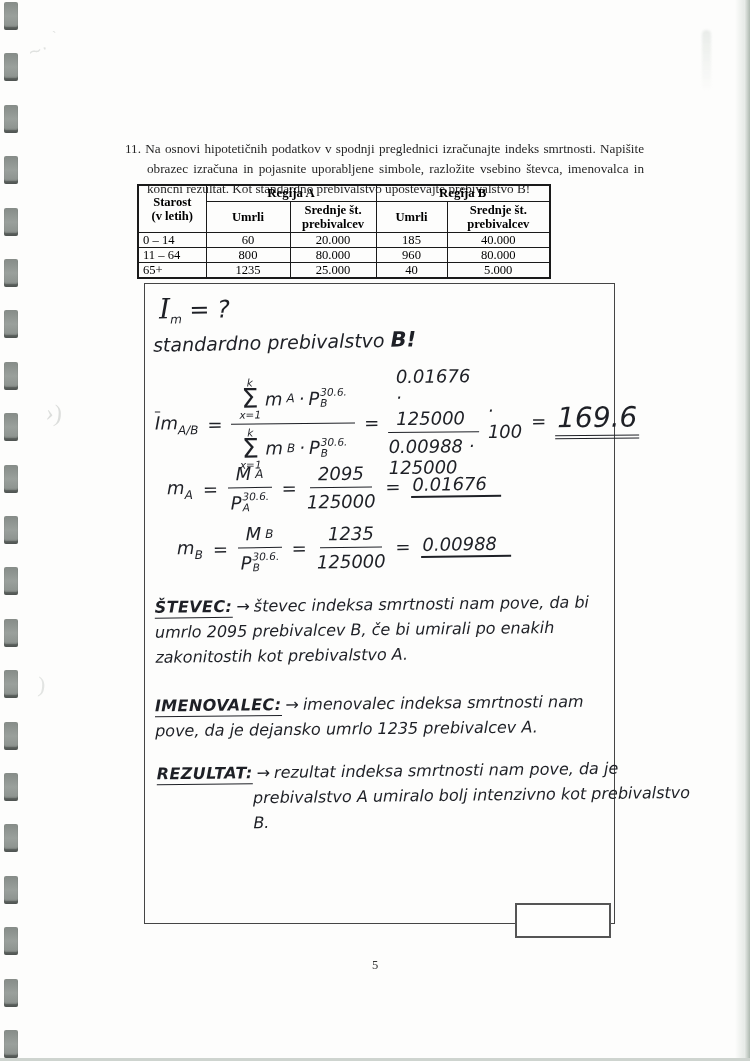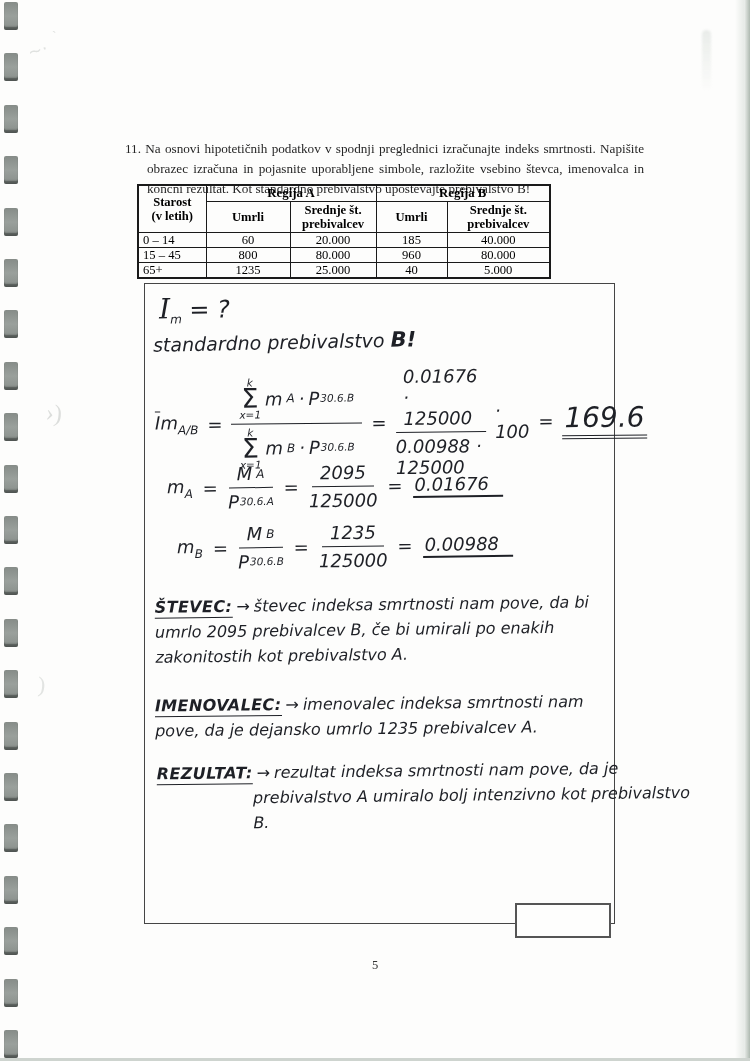--- a/index.html
+++ b/index.html
@@ -61,21 +61,21 @@
   .formula-row { position:absolute; left:10px; top:82px; display:flex; align-items:center; gap:9px;
     font-size:18px; transform:rotate(-0.6deg); }
   .frac { display:inline-flex; flex-direction:column; align-items:center; vertical-align:middle; }
   .frac .num { display:flex; align-items:center; justify-content:center; gap:4px;
     border-bottom:1.8px solid #1e2026; padding:0 8px 3px; }
   .frac .den { display:flex; align-items:center; justify-content:center; gap:4px; padding-top:3px; }
   .sumstack { display:inline-flex; flex-direction:column; align-items:center; line-height:1; }
   .sumstack .lim { font-size:10.5px; font-style:italic; }
   .sumstack .sigma { font-size:27px; line-height:.8; font-style:normal; }
   .pstack { display:inline-flex; align-items:center; }
-  .pstack .ss { display:inline-flex; flex-direction:row; line-height:1.05; font-size:10.5px; margin-left:1px; }
+  .pstack .ss { display:inline-flex; flex-direction:column; line-height:1.05; font-size:10.5px; margin-left:1px; }
   .sb { font-size:12px; vertical-align:-5px; }
   .obar { text-decoration:overline; }
   .result-main { font-size:28px; border-bottom:4px double #1e2026; padding:0 2px 1px; }
 
   .m-line { position:absolute; display:flex; align-items:center; gap:10px; font-size:18px; }
   .m-line .res { border-bottom:2px solid #1e2026; padding:0 14px 1px 2px; }
   #ma-line { left:22px; top:178px; transform:rotate(-0.8deg); }
   #mb-line { left:32px; top:238px; transform:rotate(-0.8deg); }
 
   .expl { position:absolute; font-size:16px; line-height:1.55; width:452px; }
@@ -161,21 +161,21 @@
       </th>
     </tr>
     <tr>
       <td class="agecell">0 – 14</td>
       <td class="numcell">60</td>
       <td class="numcell">20.000</td>
       <td class="numcell">185</td>
       <td class="numcell">40.000</td>
     </tr>
     <tr>
-      <td class="agecell">15 – 45</td>
+      <td class="agecell">11 – 64</td>
       <td class="numcell">800</td>
       <td class="numcell">80.000</td>
       <td class="numcell">960</td>
       <td class="numcell">80.000</td>
     </tr>
     <tr>
       <td class="agecell">65+</td>
       <td class="numcell">1235</td>
       <td class="numcell">25.000</td>
       <td class="numcell">40</td>

